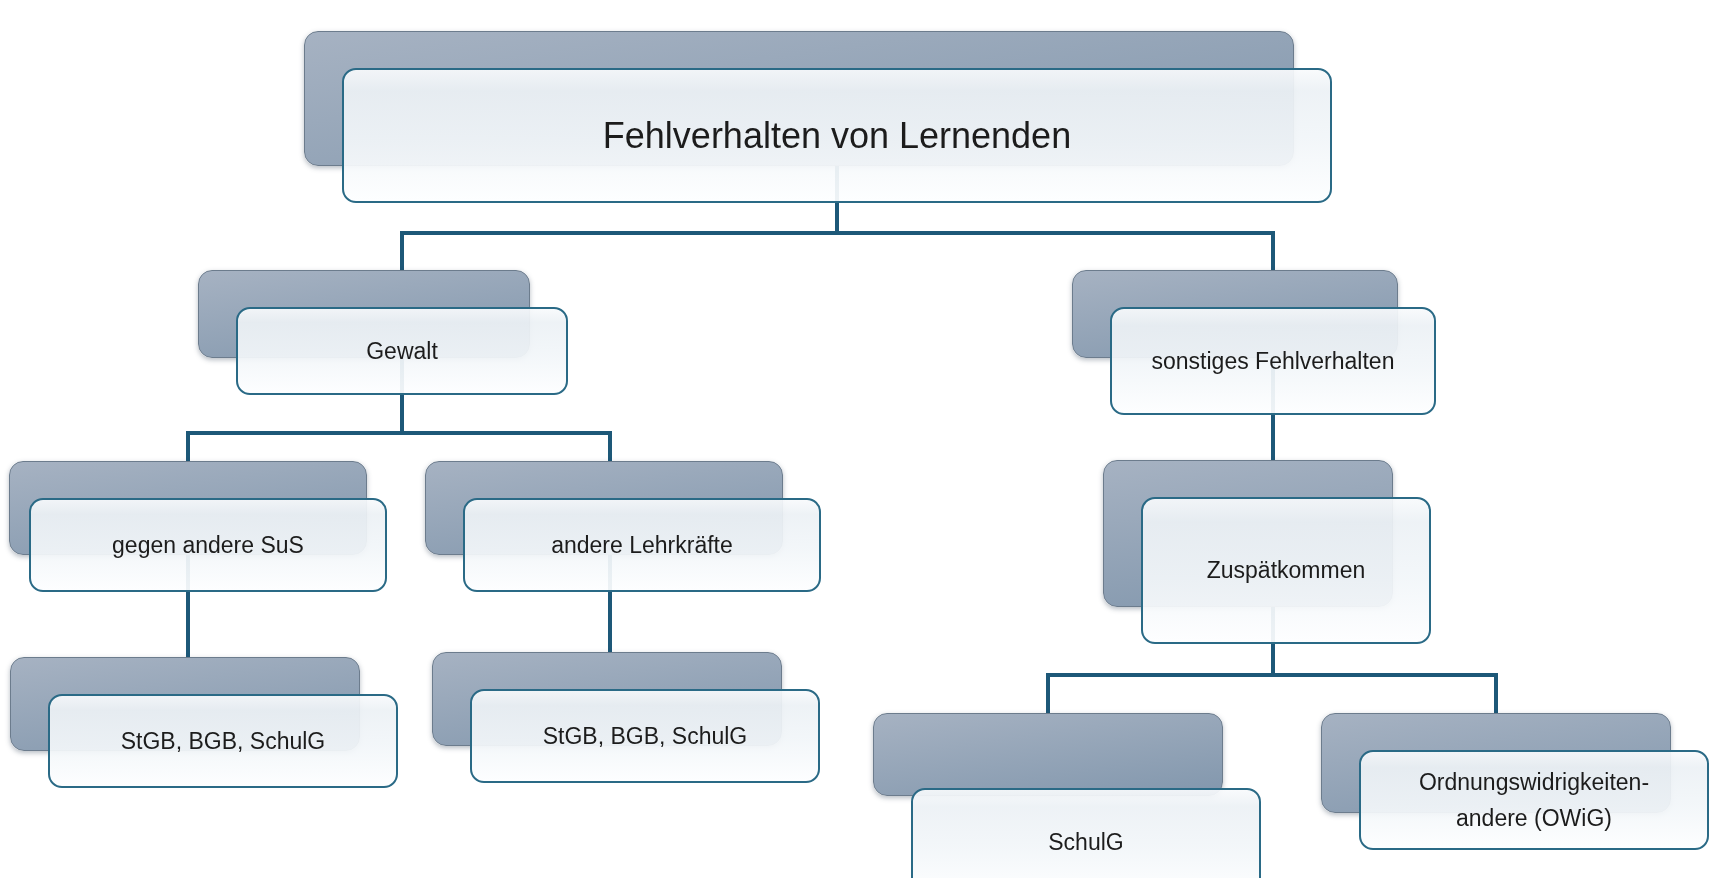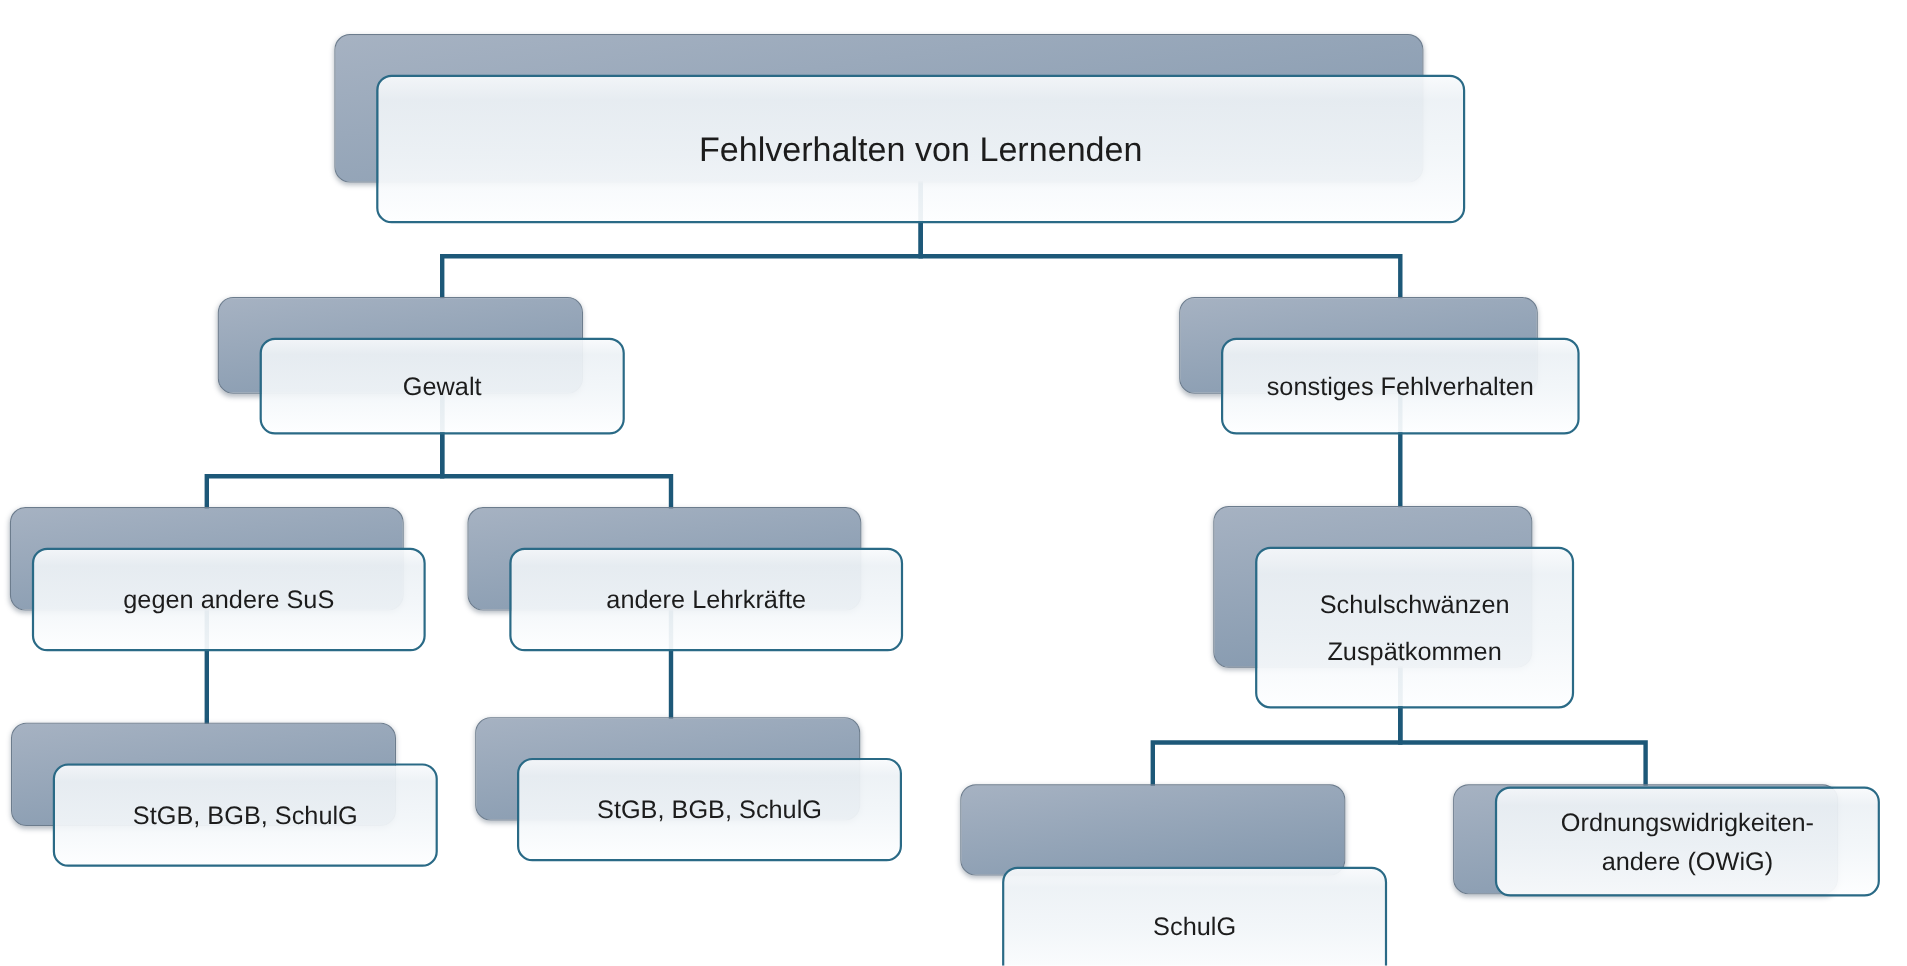--- a/index.html
+++ b/index.html
@@ -47,21 +47,21 @@
       rgba(242,246,249,.93) 55%,
       rgba(253,254,255,.93) 100%);
     box-sizing:border-box;
     display:flex;flex-direction:column;
     align-items:center;justify-content:center;
     text-align:center;
     color:var(--text);
     font-size:23px;
     line-height:1.15;
   }
-  .front.big{font-size:31px;}
+  .front.big{font-size:36px;}
   .front.gap16{row-gap:16px;}
   .front.gap10{row-gap:10px;}
   .lbl{display:block;white-space:nowrap;}
 </style>
 </head>
 <body>
 
 <div class="stage">
 
   <svg class="edges" width="1734" height="878" viewBox="0 0 1734 878">
@@ -85,21 +85,21 @@
 
   <div>
     <div class="shadow" style="left:198px;top:270px;width:332px;height:88px"></div>
     <div class="front" style="left:236px;top:307px;width:332px;height:88px">
       <span class="lbl">Gewalt</span>
     </div>
   </div>
 
   <div>
     <div class="shadow" style="left:1072px;top:270px;width:326px;height:88px"></div>
-    <div class="front" style="left:1110px;top:307px;width:326px;height:88px">
+    <div class="front" style="left:1110px;top:307px;width:326px;height:108px">
       <span class="lbl">sonstiges Fehlverhalten</span>
     </div>
   </div>
 
   <div>
     <div class="shadow" style="left:9px;top:461px;width:358px;height:94px"></div>
     <div class="front" style="left:29px;top:498px;width:358px;height:94px">
       <span class="lbl">gegen andere SuS</span>
     </div>
   </div>
@@ -121,33 +121,32 @@
   <div>
     <div class="shadow" style="left:432px;top:652px;width:350px;height:94px"></div>
     <div class="front" style="left:470px;top:689px;width:350px;height:94px">
       <span class="lbl">StGB, BGB, SchulG</span>
     </div>
   </div>
 
   <div>
     <div class="shadow" style="left:1103px;top:460px;width:290px;height:147px"></div>
     <div class="front gap16" style="left:1141px;top:497px;width:290px;height:147px">
-      <span class="lbl">Schulschwänzen</span>
       <span class="lbl">Zuspätkommen</span>
     </div>
   </div>
 
   <div>
     <div class="shadow" style="left:873px;top:713px;width:350px;height:83px"></div>
     <div class="front" style="left:911px;top:788px;width:350px;height:108px">
       <span class="lbl">SchulG</span>
     </div>
   </div>
 
   <div>
     <div class="shadow" style="left:1321px;top:713px;width:350px;height:100px"></div>
-    <div class="front gap10" style="left:1359px;top:715px;width:350px;height:100px">
+    <div class="front gap10" style="left:1359px;top:750px;width:350px;height:100px">
       <span class="lbl">Ordnungswidrigkeiten-</span>
       <span class="lbl">andere (OWiG)</span>
     </div>
   </div>
 
 </div>
 
 </body></html>

